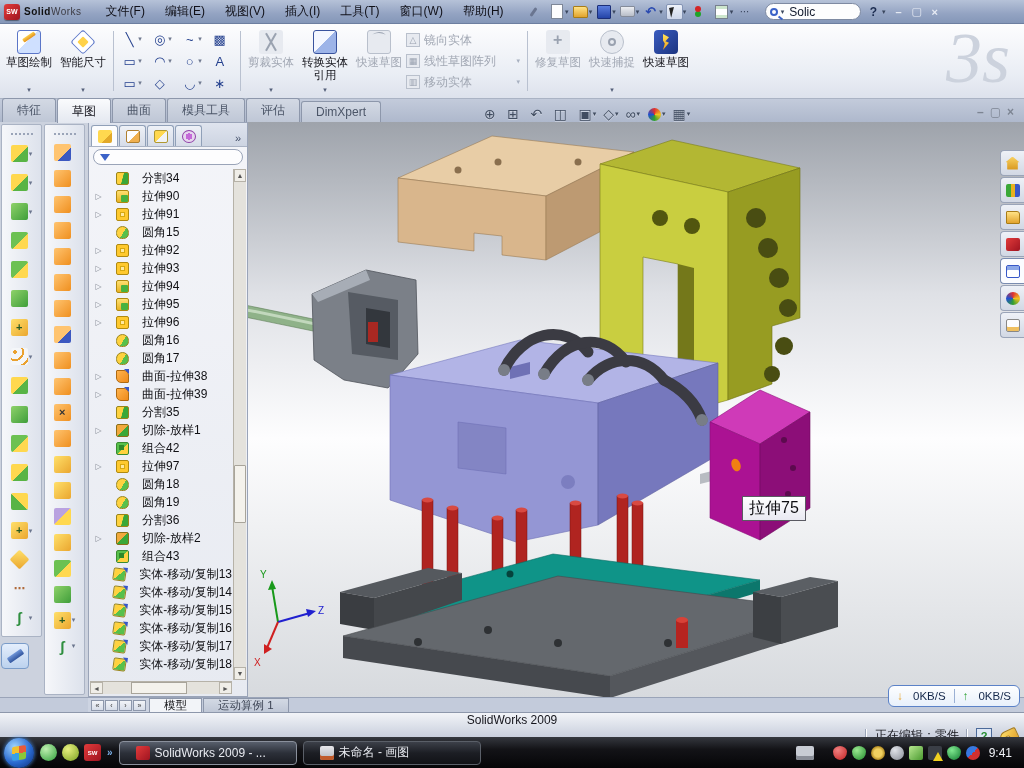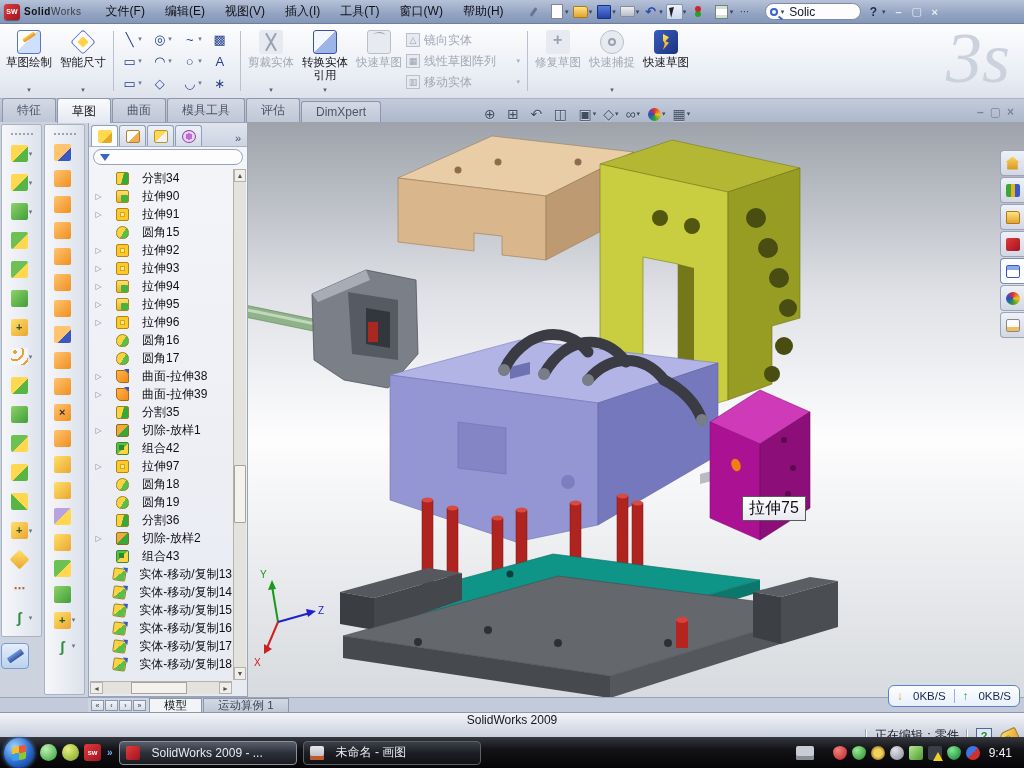--- a/index.html
+++ b/index.html
@@ -220,21 +220,21 @@
     background:radial-gradient(circle at 35% 30%,#9fd4ff,#2a6ad0 55%,#0c2a70); box-shadow:0 0 4px #4a90e8; position:relative;}
   .orb::after{content:"";position:absolute;left:8px;top:8px;width:14px;height:14px;border-radius:2px;
     background:conic-gradient(#e85a3a 0 25%,#8ac83a 0 50%,#38a0e8 0 75%,#f0c030 0);transform:skewY(-8deg);}
   .ql { display:flex; align-items:center; gap:5px;}
   .qlic { width:17px; height:17px; border-radius:3px;}
   .qlic[data-pal="qlg"]{border-radius:50%;background:radial-gradient(circle at 35% 30%,#bff0b0,#2f9e3a);}
   .qlic[data-pal="qly"]{border-radius:50%;background:radial-gradient(circle at 35% 30%,#e8f080,#7aa020);}
   .qlic[data-pal="qlr"]{background:linear-gradient(135deg,#e23b3b,#9f1420);color:#fff;font-size:6px;font-weight:bold;display:flex;align-items:center;justify-content:center;}
   .qlmore { color:#7ab0e8; font-size:10px; font-weight:bold;}
   .taskbtn { width:178px; height:24px; border-radius:4px; border:1px solid #5a5f68;
-    background:linear-gradient(#3c4049,#1c1e24 50%,#111216); color:#e8eaf0; display:flex; align-items:center; gap:12px; padding:0 6px; white-space:nowrap; overflow:hidden;}
+    background:linear-gradient(#3c4049,#1c1e24 50%,#111216); color:#e8eaf0; display:flex; align-items:center; gap:5px; padding:0 16px; white-space:nowrap; overflow:hidden;}
   .taskbtn.active { background:linear-gradient(#585f6c,#2c3039 50%,#1a1c22); border-color:#8a909c;}
   .taskbtn .tic { width:14px; height:14px; border-radius:2px; flex:none;}
   .tic[data-icon="sw"]{background:linear-gradient(135deg,#e23b3b,#9f1420);}
   .tic[data-icon="paint"]{background:linear-gradient(#e8e8ec,#b0b2b8);box-shadow:inset 0 -4px 0 #c05a2a;}
   .tray { margin-left:auto; display:flex; align-items:center; gap:5px;}
   .trayic { width:14px; height:14px; border-radius:2px;}
   .trayic[data-pal="kb"]{width:18px;background:#c8ccd4;box-shadow:inset 0 -4px 0 #8a8e98;margin-right:14px;}
   .trayic[data-pal="tred"]{background:radial-gradient(circle at 35% 30%,#f08080,#c02020);border-radius:50% 50% 50% 50% / 40% 40% 60% 60%;}
   .trayic[data-pal="tgreen"]{background:radial-gradient(circle at 35% 30%,#9ae890,#1f8a2a);border-radius:50% 50% 50% 50% / 40% 40% 60% 60%;}
   .trayic[data-pal="tbadge"]{background:radial-gradient(circle,#f0d060 40%,#b08820 70%);border-radius:50%;}

